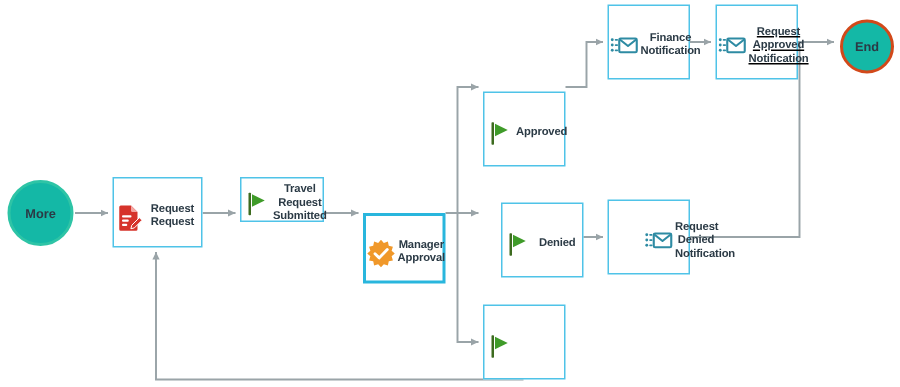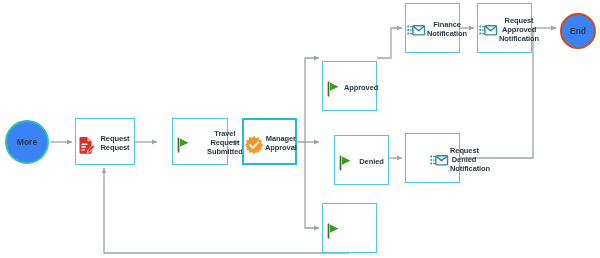--- a/index.html
+++ b/index.html
@@ -29,20 +29,21 @@
     border: 1.5px solid #4fc3e8;
     display: flex;
     flex-direction: row;
     align-items: center;
     justify-content: flex-start;
     z-index: 3;
   }
   .node.selected {
     border-width: 2.5px;
     border-color: #29b6dd;
+    margin-top: 24px;
   }
   .node .node-icon {
     display: block;
     margin-top: 6px;
     line-height: 0;
   }
   .node .node-label {
     font-size: 7.5px;
     line-height: 9px;
     color: #2b3a45;
@@ -50,21 +51,21 @@
     width: 100%;
     padding: 2px 1px 0 1px;
     box-sizing: border-box;
     font-weight: 600;
     letter-spacing: -0.1px;
   }
   .terminal {
     position: absolute;
     box-sizing: border-box;
     border-radius: 50%;
-    background: #3b82f6;
+    background: #14b8a6;
     display: flex;
     align-items: center;
     justify-content: center;
     z-index: 3;
   }
   .terminal .terminal-label {
     font-size: 8.5px;
     font-weight: 700;
     color: #2b3a45;
   }
@@ -107,21 +108,21 @@
         <span class="node-icon"><svg width="20" height="20" viewBox="0 0 24 24">
             <path d="M5.4 2.4 h8.2 l5.2 5.2 v13.8 a1.2 1.2 0 0 1 -1.2 1.2 h-12.2 a1.2 1.2 0 0 1 -1.2 -1.2 v-17.8 a1.2 1.2 0 0 1 1.2 -1.2 z" fill="#d6332b"></path>
             <path d="M13.6 2.4 v4 a1.2 1.2 0 0 0 1.2 1.2 h4 z" fill="#f3a6a2"></path>
             <rect x="6.4" y="10.2" width="7.6" height="1.7" rx="0.8" fill="#fff"></rect>
             <rect x="6.4" y="13.6" width="5.4" height="1.7" rx="0.8" fill="#fff"></rect>
             <rect x="6.4" y="17" width="4.2" height="1.7" rx="0.8" fill="#fff"></rect>
             <path d="M20.3 12.1 l2.1 2.1 l-6.1 6.1 l-2.8 0.7 l0.7 -2.8 z" fill="#d6332b" stroke="#fff" stroke-width="0.8" stroke-linejoin="round"></path>
           </svg></span>
         <span class="node-label">Request Request</span>
       </div>
-      <div class="node" style="left: 172px; top: 118px; width: 56px; height: 47px; gap: 13px;">
+      <div class="node" style="left: 160px; top: 118px; width: 56px; height: 30px;">
         <span class="node-icon"><svg width="20" height="20" viewBox="0 0 24 24">
             <rect x="5.6" y="3" width="2" height="18" rx="0.6" fill="#3d6b1f"></rect>
             <path d="M8.4 4.2 L18.6 9.2 L8.4 14.2 Z" fill="#3f9b29"></path>
           </svg></span>
         <span class="node-label">Travel Request Submitted</span>
       </div>
       <div class="node selected" style="left: 242px; top: 118px; width: 55px; height: 47px;">
         <span class="node-icon"><svg width="20" height="20" viewBox="0 0 24 24">
             <polygon points="12.00,1.00 14.28,3.50 17.50,2.47 18.22,5.78 21.53,6.50 20.50,9.72 23.00,12.00 20.50,14.28 21.53,17.50 18.22,18.22 17.50,21.53 14.28,20.50 12.00,23.00 9.72,20.50 6.50,21.53 5.78,18.22 2.47,17.50 3.50,14.28 1.00,12.00 3.50,9.72 2.47,6.50 5.78,5.78 6.50,2.47 9.72,3.50" fill="#f0982a"></polygon>
             <path d="M7.2 12.2 L10.6 15.5 L17 8.8" fill="none" stroke="#fff" stroke-width="2.3" stroke-linecap="round" stroke-linejoin="round"></path>
@@ -154,21 +155,21 @@
             <path d="M8.9 6.6 L15.2 11.6 L21.5 6.6" fill="none" stroke="#2e8ba3" stroke-width="1.7" stroke-linecap="round" stroke-linejoin="round"></path>
             <circle cx="2.6" cy="6.6" r="1.15" fill="#2e8ba3"></circle>
             <circle cx="2.6" cy="10.8" r="1.15" fill="#2e8ba3"></circle>
             <circle cx="2.6" cy="15" r="1.15" fill="#2e8ba3"></circle>
             <rect x="4.6" y="5.9" width="2.6" height="1.4" rx="0.6" fill="#2e8ba3"></rect>
             <rect x="4.6" y="10.1" width="2.6" height="1.4" rx="0.6" fill="#2e8ba3"></rect>
             <rect x="4.6" y="14.3" width="2.6" height="1.4" rx="0.6" fill="#2e8ba3"></rect>
           </svg></span>
         <span class="node-label">Finance Notification</span>
       </div>
-      <div class="node" style="left: 477px; top: 3px; width: 55px; height: 50px;">
+      <div class="node" style="left: 477px; top: 3px; width: 55px; height: 50px; text-decoration: underline;">
         <span class="node-icon"><svg width="20" height="20" viewBox="0 0 24 24">
             <rect x="8.2" y="5.6" width="14" height="11" rx="1.1" fill="#fff" stroke="#2e8ba3" stroke-width="1.7"></rect>
             <path d="M8.9 6.6 L15.2 11.6 L21.5 6.6" fill="none" stroke="#2e8ba3" stroke-width="1.7" stroke-linecap="round" stroke-linejoin="round"></path>
             <circle cx="2.6" cy="6.6" r="1.15" fill="#2e8ba3"></circle>
             <circle cx="2.6" cy="10.8" r="1.15" fill="#2e8ba3"></circle>
             <circle cx="2.6" cy="15" r="1.15" fill="#2e8ba3"></circle>
             <rect x="4.6" y="5.9" width="2.6" height="1.4" rx="0.6" fill="#2e8ba3"></rect>
             <rect x="4.6" y="10.1" width="2.6" height="1.4" rx="0.6" fill="#2e8ba3"></rect>
             <rect x="4.6" y="14.3" width="2.6" height="1.4" rx="0.6" fill="#2e8ba3"></rect>
           </svg></span>

